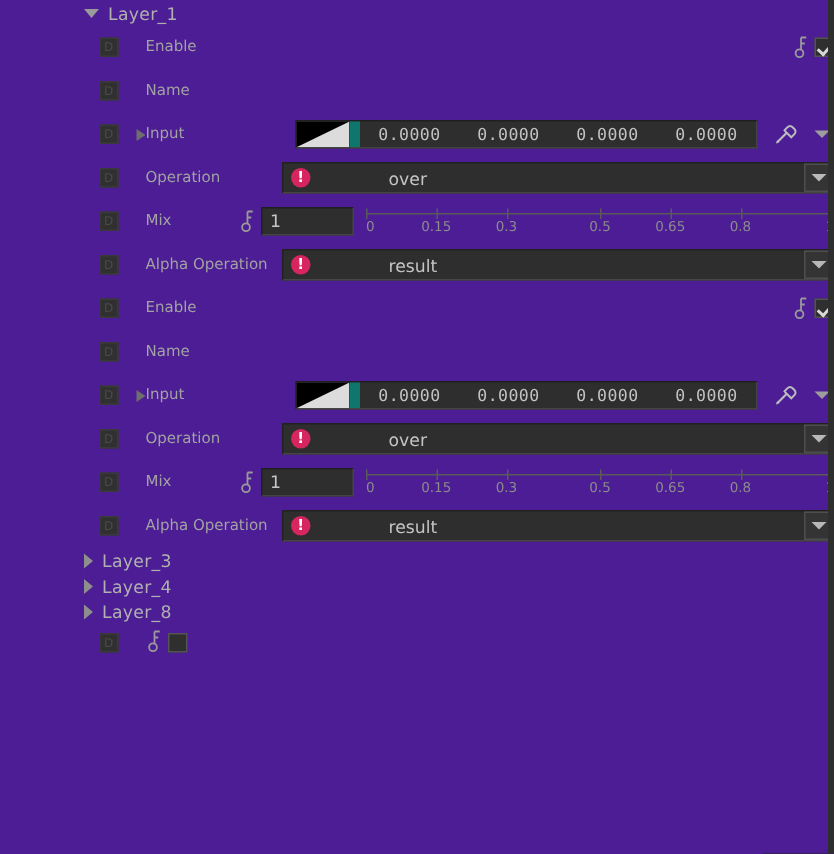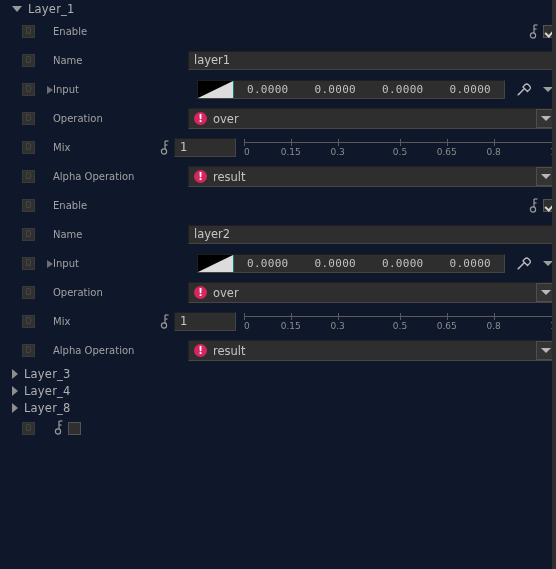--- a/index.html
+++ b/index.html
@@ -14,22 +14,23 @@
     font-family: "DejaVu Sans", "Liberation Sans", sans-serif;
     font-size: 11px;
     color: #b4b4b4;
     -webkit-font-smoothing: antialiased;
   }
 
   .panel {
     position: relative;
     width: 556px;
     height: 569px;
-    background: #0f172a;
-    box-sizing: border-box;
+    background: #4c1d95;
+    box-sizing: border-box;
+    padding-left: 44px;
   }
 
   
   .group-header {
     display: flex;
     align-items: center;
     height: 17px;
     padding-left: 12px;
     cursor: default;
   }
@@ -167,21 +168,21 @@
     background: #2a2a2a;
     position: relative;
     overflow: hidden;
   }
   .swatch svg { display: block; }
   .numcells {
     display: flex;
     flex: 1 1 auto;
     align-items: center;
     height: 17px;
-    border-left: 1px solid #0f766e;
+    border-left: 7px solid #0f766e;
   }
   .numcell {
     flex: 1 1 0;
     text-align: center;
     color: #c2c2c2;
     font-family: "DejaVu Sans Mono", "Liberation Mono", monospace;
     font-size: 11px;
     letter-spacing: .3px;
   }
 
@@ -232,20 +233,21 @@
     flex: 0 0 auto;
     margin-right: 6px;
     font-family: "DejaVu Sans", "Liberation Sans", sans-serif;
   }
   .combo-text {
     flex: 1 1 auto;
     color: #c4c4c4;
     font-size: 11.5px;
     white-space: nowrap;
     overflow: hidden;
+    margin-left: 46px;
   }
   .combo-arrow {
     width: 19px;
     height: 19px;
     flex: 0 0 auto;
     border: 1px solid #4e4e4e;
     background: #343434;
     margin-right: 0px;
     display: flex;
     align-items: center;
@@ -334,23 +336,20 @@
               <circle cx="5" cy="12.5" r="2.6" stroke="#9a9a9a" stroke-width="1.2" fill="none"></circle>
             </svg>
           </span>
           <span class="cbox checked"></span>
         </div>
       </div>
       <div class="row">
         <span class="dicon">D</span>
         <span class="subtri-space"></span>
         <span class="label">Name</span>
-        <div class="ctrl">
-          <div class="tfield name">layer1</div>
-        </div>
       </div>
       <div class="row">
         <span class="dicon">D</span>
         <span class="subtri"></span>
         <span class="label">Input</span>
         <div class="ctrl">
           <div class="inputwrap">
             <div class="swatch">
               <svg width="35" height="17" viewBox="0 0 35 17">
                 <rect x="0" y="0" width="35" height="17" fill="#000000"></rect>
@@ -450,23 +449,20 @@
               <circle cx="5" cy="12.5" r="2.6" stroke="#9a9a9a" stroke-width="1.2" fill="none"></circle>
             </svg>
           </span>
           <span class="cbox checked"></span>
         </div>
       </div>
       <div class="row">
         <span class="dicon">D</span>
         <span class="subtri-space"></span>
         <span class="label">Name</span>
-        <div class="ctrl">
-          <div class="tfield name">layer2</div>
-        </div>
       </div>
       <div class="row">
         <span class="dicon">D</span>
         <span class="subtri"></span>
         <span class="label">Input</span>
         <div class="ctrl">
           <div class="inputwrap">
             <div class="swatch">
               <svg width="35" height="17" viewBox="0 0 35 17">
                 <rect x="0" y="0" width="35" height="17" fill="#000000"></rect>

